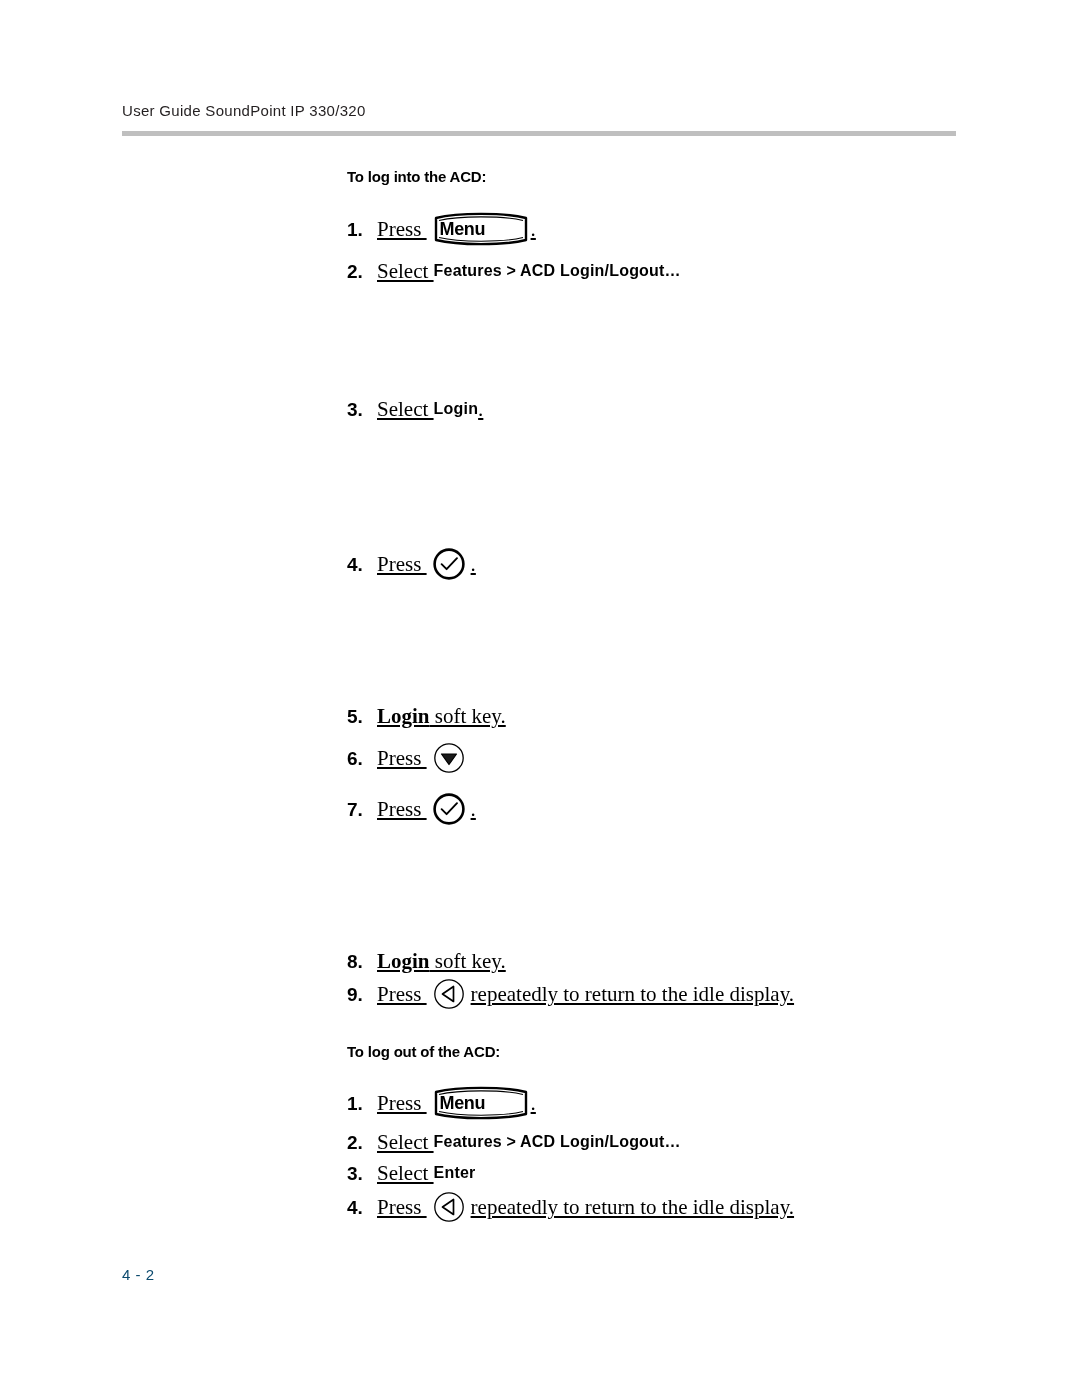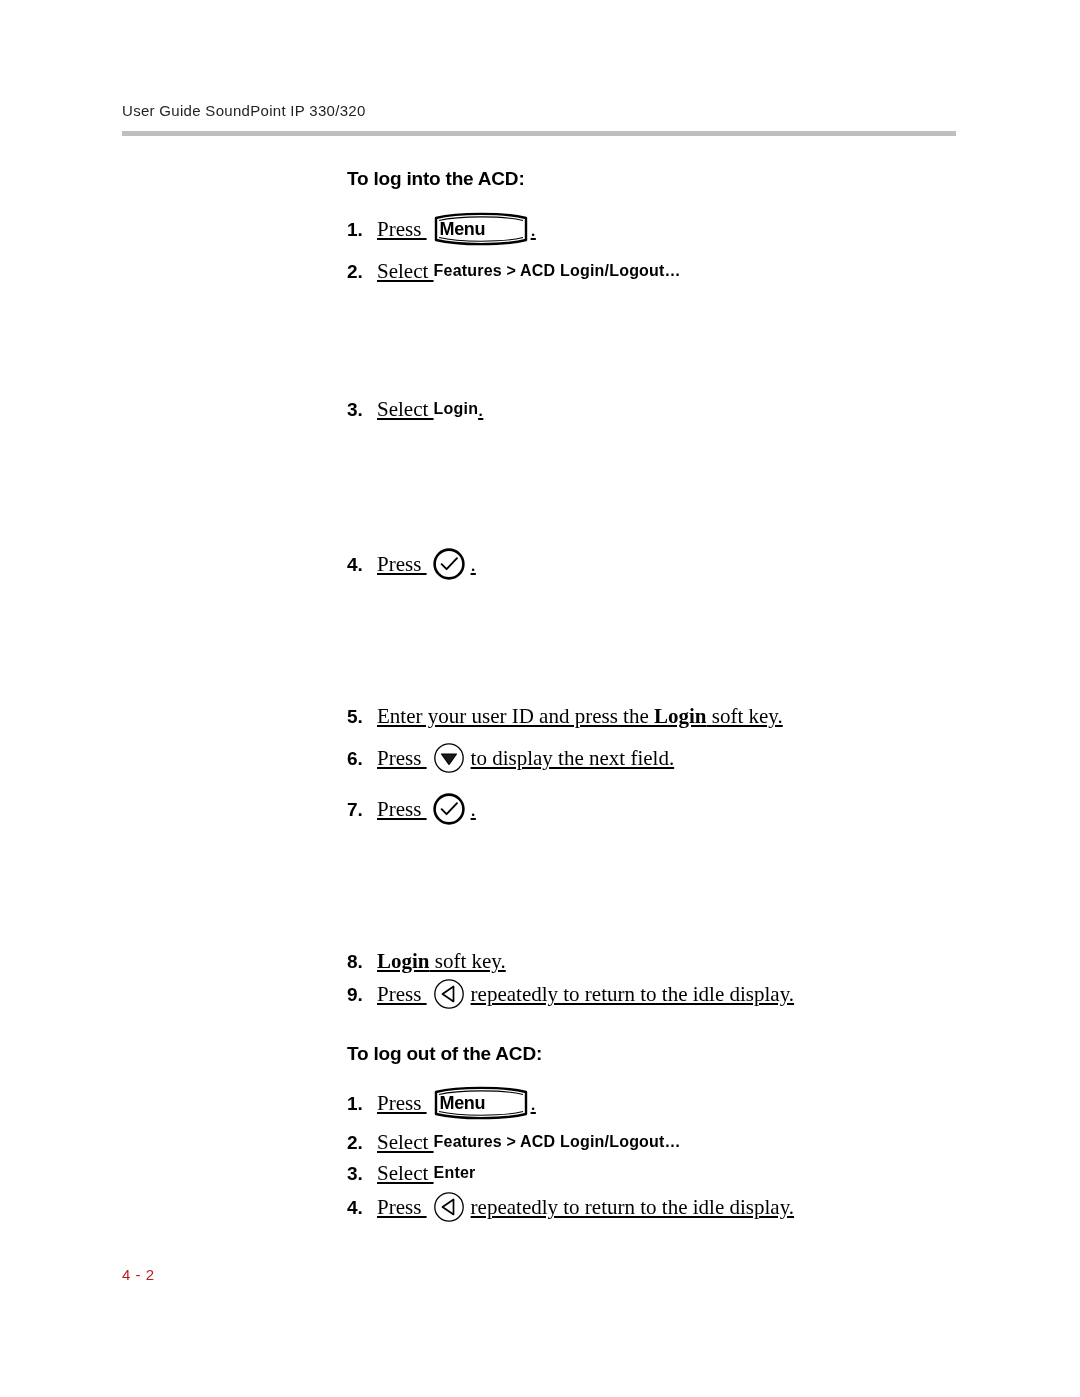--- a/index.html
+++ b/index.html
@@ -33,21 +33,21 @@
     left: 122px;
     top: 131px;
     width: 836px;
     height: 5px;
     background: #bfbfbf;
   }
 
   .section-heading {
     font-family: "Liberation Sans", sans-serif;
     font-weight: bold;
-    font-size: 19px;
+    font-size: 15px;
     letter-spacing: -0.2px;
     color: #000;
     margin: 0;
     padding: 0;
   }
 
   
   .step {
     position: relative;
     display: flex;
@@ -117,21 +117,21 @@
   .round-key svg { display: block; }
 
   
   .folio {
     position: absolute;
     left: 122px;
     top: 1266px;
     font-family: "Liberation Sans", sans-serif;
     font-size: 15px;
     letter-spacing: 0.5px;
-    color: #b91c1c;
+    color: #0c4a6e;
   }
 </style>
 </head>
 <body>
 
 <div class="page">
 
   <div class="running-header">User Guide SoundPoint IP 330/320</div>
   <div class="header-rule"></div>
 
@@ -176,36 +176,34 @@
               <circle cx="17" cy="17" r="14.4" fill="#ffffff" stroke="#000000" stroke-width="2.6"></circle>
               <path d="M9.6 17.2 L14.6 22.2 L25 11.2" fill="none" stroke="#000000" stroke-width="1.9" stroke-linecap="round" stroke-linejoin="round"></path>
             </svg>
           </span>
           <span class="txt">.</span>
         </span>
       </div>
       <div class="step" style="position: absolute; left: 347px; top: 701px; width: 640px;">
         <span class="step-num">5.</span>
         <span class="step-body">
-          <span class="txt">Enter your user ID and press the </span>
           <span class="txt bold">Login</span>
           <span class="txt"> soft key.</span>
         </span>
       </div>
       <div class="step" style="position: absolute; left: 347px; top: 741px; width: 640px;">
         <span class="step-num">6.</span>
         <span class="step-body">
           <span class="txt">Press </span>
           <span class="round-key">
             <svg width="34" height="34" viewBox="0 0 34 34" xmlns="http://www.w3.org/2000/svg">
               <circle cx="17" cy="17" r="14.2" fill="#ffffff" stroke="#000000" stroke-width="1.3"></circle>
               <path d="M9.5 13 L24.5 13 L17 23.5 Z" fill="#1a1a1a" stroke="#000000" stroke-width="1.2" stroke-linejoin="round"></path>
             </svg>
           </span>
-          <span class="txt">to display the next field.</span>
         </span>
       </div>
       <div class="step" style="position: absolute; left: 347px; top: 792px; width: 640px;">
         <span class="step-num">7.</span>
         <span class="step-body">
           <span class="txt">Press </span>
           <span class="round-key">
             <svg width="34" height="34" viewBox="0 0 34 34" xmlns="http://www.w3.org/2000/svg">
               <circle cx="17" cy="17" r="14.4" fill="#ffffff" stroke="#000000" stroke-width="2.6"></circle>
               <path d="M9.6 17.2 L14.6 22.2 L25 11.2" fill="none" stroke="#000000" stroke-width="1.9" stroke-linecap="round" stroke-linejoin="round"></path>

